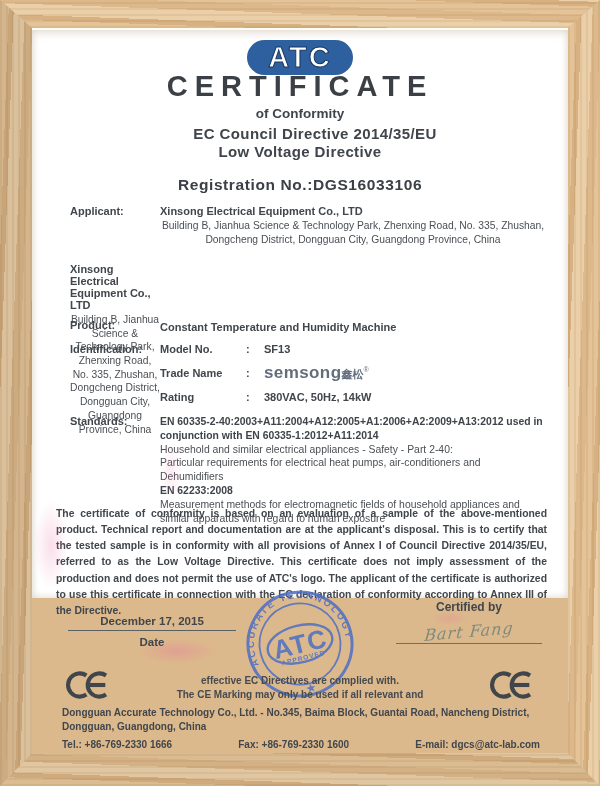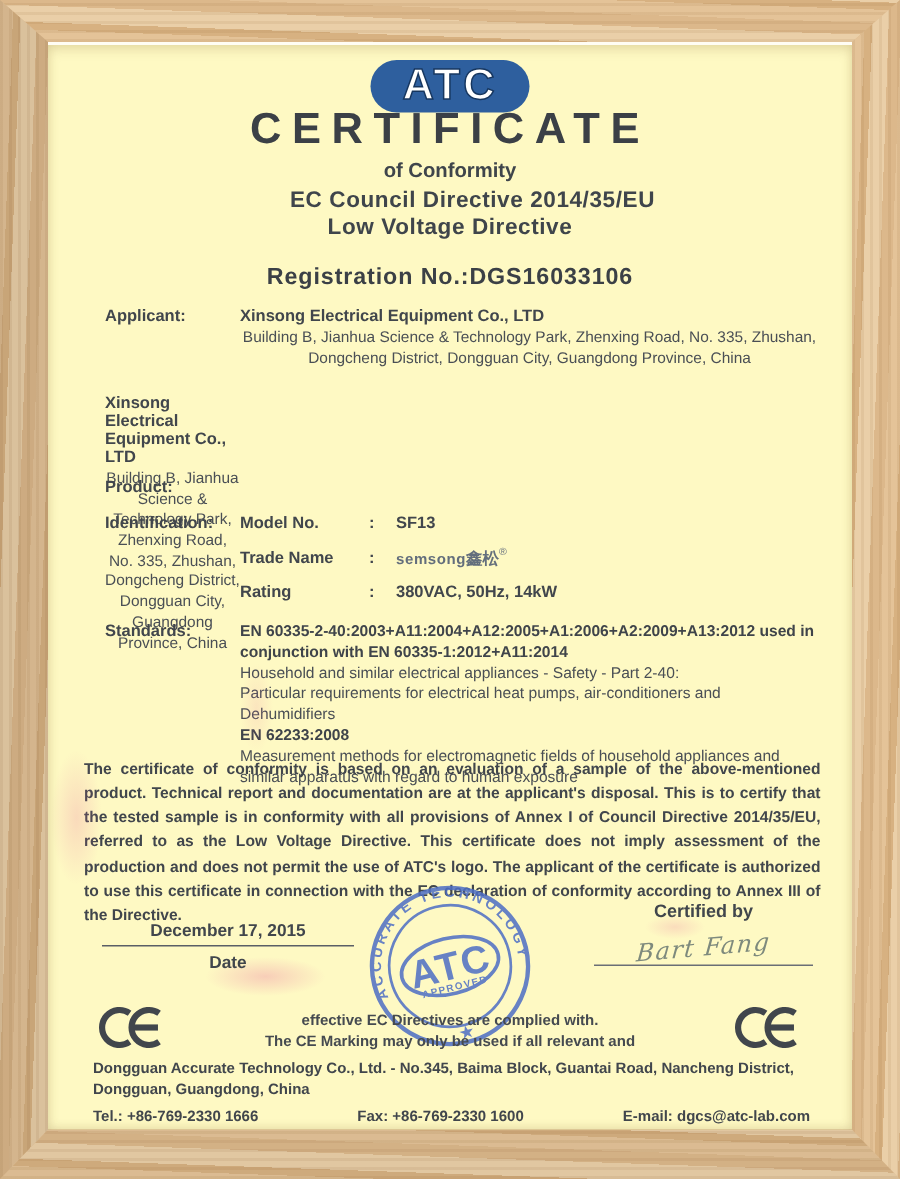--- a/index.html
+++ b/index.html
@@ -17,22 +17,22 @@
   .wood-top{left:0;top:0;width:600px;height:28px;
     clip-path:polygon(0 0,100% 0,calc(100% - 32px) 100%,32px 100%);}
   .wood-bottom{left:0;top:753px;width:600px;height:33px;
     clip-path:polygon(32px 0,calc(100% - 32px) 0,100% 100%,0 100%);filter:brightness(.96);}
   .wood-left{left:0;top:0;width:32px;height:786px;
     clip-path:polygon(0 0,100% 28px,100% calc(100% - 33px),0 100%);filter:brightness(.93);}
   .wood-right{top:0;right:0;width:32px;height:786px;
     clip-path:polygon(100% 0,100% 100%,0 calc(100% - 33px),0 28px);}
 
   
-  .paper{position:absolute;left:32px;top:28px;width:536px;height:725px;
-    background:#fef9c3;border-top:2px solid #fffdf4;box-sizing:border-box;
+  .paper{position:absolute;left:32px;top:28px;width:536px;height:570px;
+    background:#ffffff;border-top:2px solid #fffdf4;box-sizing:border-box;
     box-shadow:inset 0 3px 8px rgba(120,90,40,.18), inset 0 -2px 6px rgba(120,90,40,.12);
     color:#41464c;}
   .abs{position:absolute;}
   .ctr{left:0;right:0;text-align:center;}
 
   
   .atc-pill{display:inline-block;background:#2e5f9e;border-radius:18px;width:106px;height:35px;
     line-height:34px;color:#fff;font-weight:bold;font-size:29px;letter-spacing:2px;
     -webkit-text-stroke:1px #16365f;}
   .cert-title{font-size:29px;font-weight:bold;letter-spacing:7px;color:#3b4046;}
@@ -42,21 +42,21 @@
 
   
   .frow{left:38px;right:22px;display:grid;grid-template-columns:90px 1fr;column-gap:0;}
   .flabel{font-size:11px;font-weight:bold;}
   .fname{font-size:11px;font-weight:bold;}
   .faddr{font-size:10.3px;line-height:1.33;color:#4a4f55;margin-top:2px;text-align:center;}
   .pvalue{font-size:11px;font-weight:bold;}
 
   .idgrid{display:grid;grid-template-columns:86px 18px 1fr;row-gap:8px;align-items:center;}
   .idname,.idsep,.idval{font-size:11px;font-weight:bold;}
-  .brand{font-weight:bold;font-size:10px;color:#636e7c;letter-spacing:.4px;}
+  .brand{font-weight:bold;font-size:17px;color:#636e7c;letter-spacing:.4px;}
   .brand-cn{font-weight:bold;font-size:11px;color:#636e7c;}
   .brand-reg{font-size:7px;vertical-align:super;color:#636e7c;}
 
   .stdlines{font-size:10.4px;line-height:1.33;color:#4a4f55;}
   .std-b{font-weight:bold;color:#3f444a;}
 
   .body-par{left:24px;right:21px;font-size:10.4px;font-weight:bold;line-height:1.55;
     text-align:justify;color:#41464c;}
 
   
@@ -124,20 +124,21 @@
 
     <div class="abs frow" style="top:233px;">
       <div>
         <div class="fname">Xinsong Electrical Equipment Co., LTD</div>
         <div class="faddr">Building B, Jianhua Science &amp; Technology Park, Zhenxing Road, No. 335, Zhushan, Dongcheng District, Dongguan City, Guangdong Province, China</div>
       </div>
     </div>
 
     <div class="abs frow" style="top:289px;">
       <div class="flabel">Product:</div>
+      <div class="pvalue" style="margin-top:2px;">Constant Temperature and Humidity Machine</div>
     </div>
 
     <div class="abs frow" style="top:313px;">
       <div class="flabel">Identification:</div>
       <div class="idgrid">
         <div class="idname">Model No.</div>
         <div class="idsep">:</div>
         <div class="idval">SF13</div>
 
         <div class="idname">Trade Name</div>

